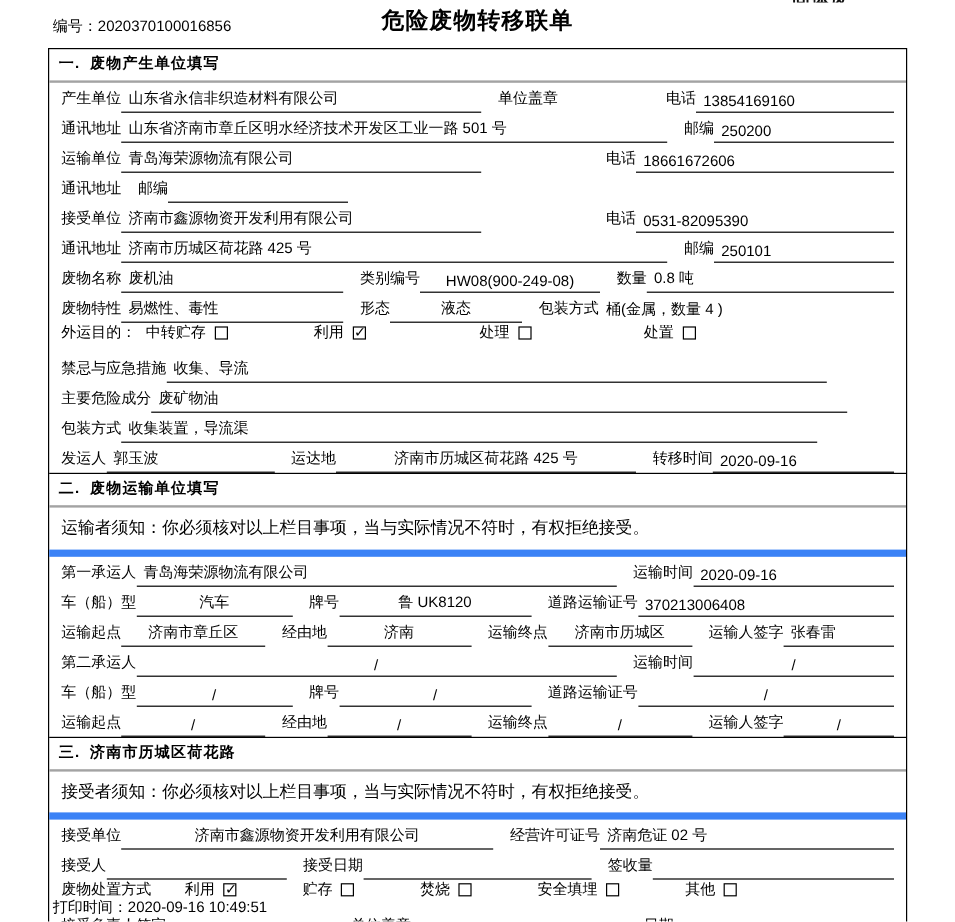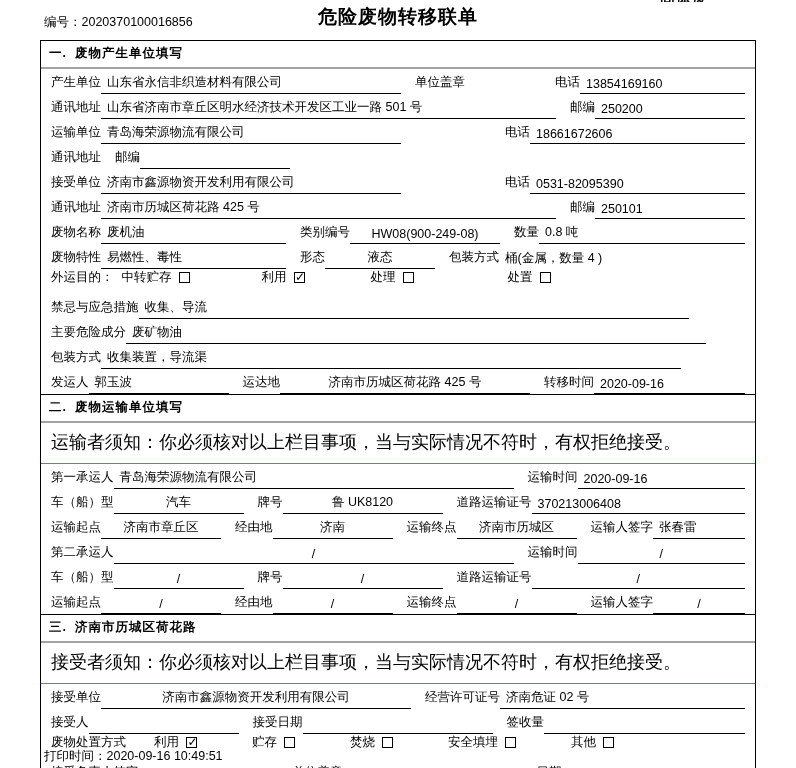--- a/index.html
+++ b/index.html
@@ -97,22 +97,22 @@
     white-space: nowrap;
     overflow: hidden;
     font-size: 12.5px;
   }
   .val.center { text-align: center; }
   .val.noline { border-bottom: none; }
   .gap { width: 14px; flex: none; }
   .spacer { flex: 1; }
   .notice {
     padding: 7px 10px 8px 10px;
-    font-size: 18px;
-    border-bottom: 1px solid #3b82f6;
+    font-size: 14px;
+    border-bottom: 6px solid #3b82f6;
     line-height: 1.4;
   }
   .cbrow {
     display: flex;
     align-items: flex-start;
     padding: 0 10px;
     height: 25px;
     box-sizing: border-box;
   }
   .cbitem {
@@ -247,21 +247,21 @@
       <div class="cbrow">
         <span class="lbl" style="padding-bottom:0">外运目的：</span>
         <span class="cbitem" style="margin-left:8px">
           <span>中转贮存</span>
           <span class="cbbox"></span>
         </span>
         <span class="cbitem" style="margin-left:72px">
           <span>利用</span>
           <span class="cbbox checked"></span>
         </span>
-        <span class="cbitem" style="margin-left:66px">
+        <span class="cbitem" style="margin-left:95px">
           <span>处理</span>
           <span class="cbbox"></span>
         </span>
         <span class="cbitem" style="margin-left:94px">
           <span>处置</span>
           <span class="cbbox"></span>
         </span>
       </div>
 
       <div class="row">

